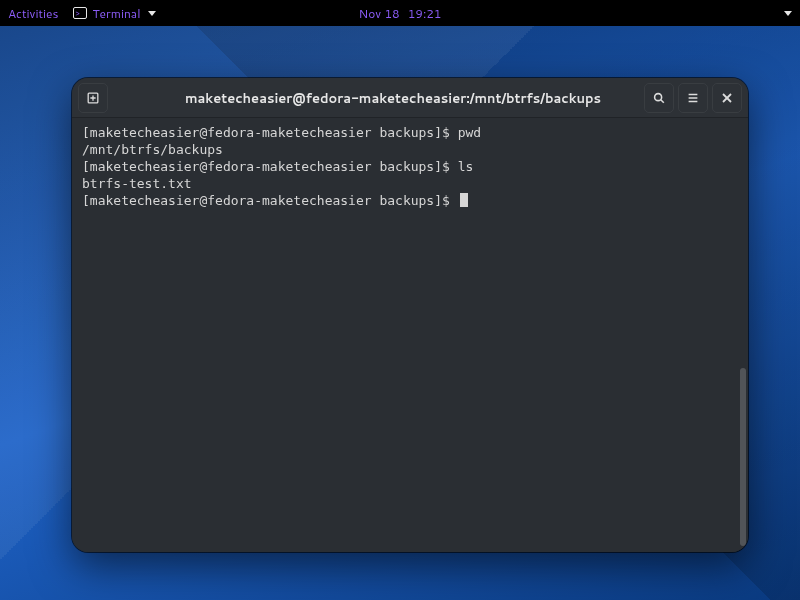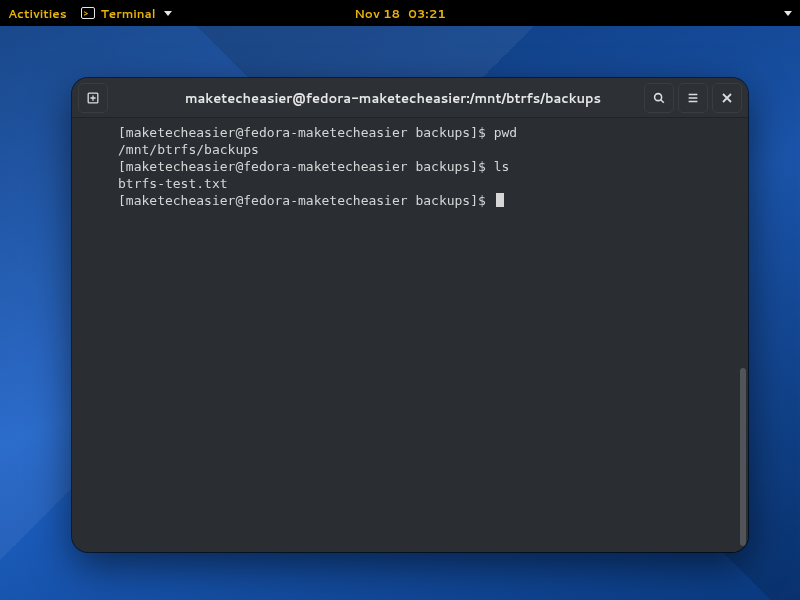--- a/index.html
+++ b/index.html
@@ -15,25 +15,25 @@
       linear-gradient(135deg, rgba(255,255,255,0.06) 0 40%, transparent 40% 100%),
       linear-gradient(45deg, transparent 0 55%, rgba(0,0,0,0.15) 55% 100%),
       linear-gradient(160deg, #0a3a80 0%, #1f63c8 50%, #0a3a80 100%);
   }
   
   .topbar {
     position: relative;
     z-index: 2;
     height: 26px;
     background: #000;
-    color: #eab308;
+    color: #8b5cf6;
     display: flex;
     align-items: center;
     font-size: 12px;
-    font-weight: 700;
+    font-weight: 400;
     padding: 0 8px;
   }
   .topbar .left { display: flex; align-items: center; gap: 14px; }
   .topbar .center { position: absolute; left: 50%; transform: translateX(-50%); display: flex; gap: 8px; text-align: center; }
   .topbar .right { margin-left: auto; display: flex; align-items: center; gap: 12px; }
   .appmenu { display: flex; align-items: center; gap: 6px; }
   .appmenu .term-glyph {
     width: 14px; height: 12px; border: 1.5px solid #e6e6e6; border-radius: 2px;
     display: inline-flex; align-items: center; justify-content: flex-start; padding-left: 2px;
     font-size: 8px; line-height: 1;
@@ -82,21 +82,20 @@
   }
   .hbtn svg { width: 14px; height: 14px; }
   .hbtn.close svg { width: 12px; height: 12px; }
   .spacer-left { width: 30px; height: 30px; } 
 
   .term-body {
     flex: 1;
     background: #2a2e33;
     position: relative;
     display: flex;
-    margin-left: 36px;
   }
   .term-content {
     flex: 1;
     padding: 6px 8px 6px 10px;
     font-family: "DejaVu Sans Mono", "Liberation Mono", monospace;
     font-size: 13px;
     line-height: 17px;
     color: #d6d6d6;
     white-space: pre;
     overflow: hidden;
@@ -127,21 +126,21 @@
   <div class="left">
     <span>Activities</span>
     <span class="appmenu">
       <span class="term-glyph">&gt;</span>
       <span>Terminal</span>
       <span class="tri-down"></span>
     </span>
   </div>
   <div class="center">
     <span>Nov 18</span>
-    <span>03:21</span>
+    <span>19:21</span>
   </div>
   <div class="right">
     <span class="icon">
       <svg viewBox="0 0 16 16" fill="#e6e6e6">
           <rect x="7" y="1" width="2" height="5"></rect>
           <rect x="2" y="8" width="5" height="2"></rect>
           <rect x="9" y="8" width="5" height="2"></rect>
           <rect x="3" y="10" width="2" height="4"></rect>
           <rect x="11" y="10" width="2" height="4"></rect>
           <rect x="7" y="6" width="2" height="3"></rect>

